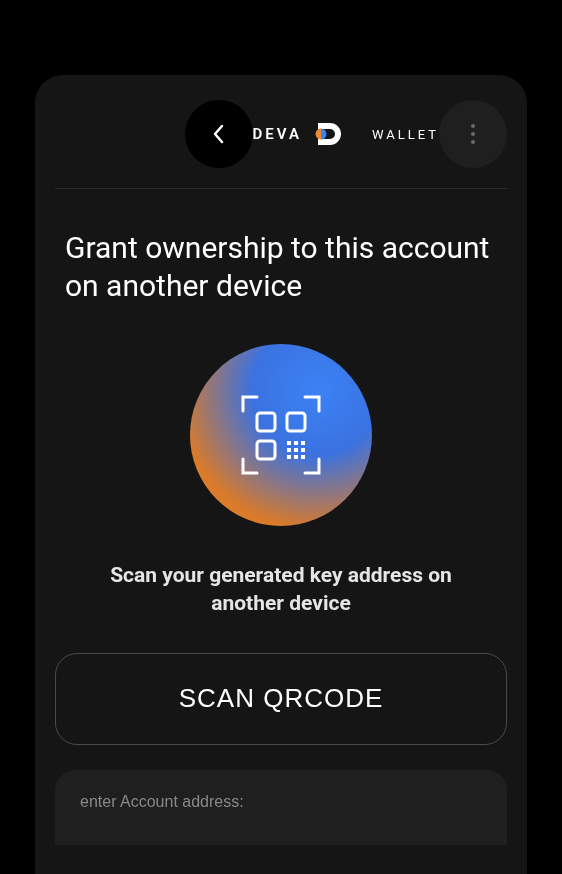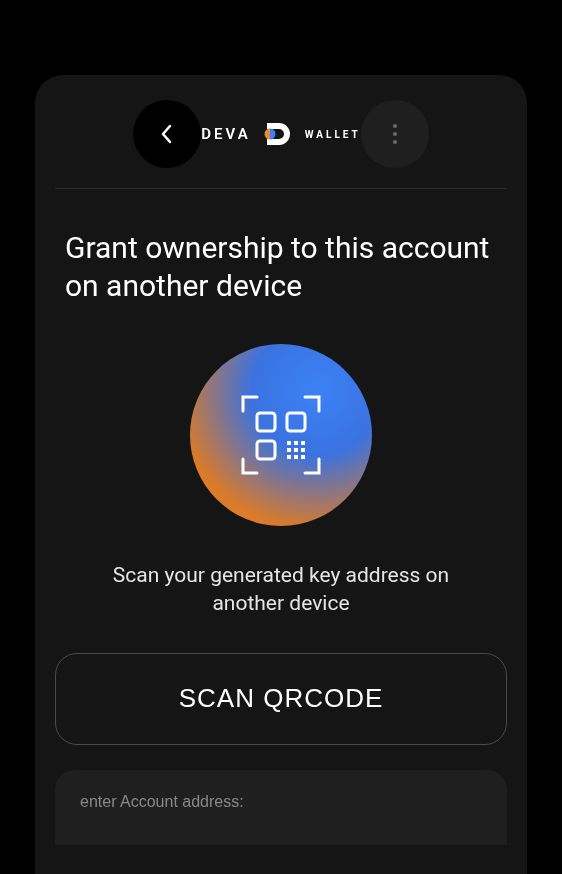--- a/index.html
+++ b/index.html
@@ -23,21 +23,21 @@
       right: 35px;
       bottom: 0;
       background: #151515;
       border-radius: 28px 28px 0 0;
       padding: 25px 20px 0 20px;
     }
 
     .header {
       display: flex;
       align-items: center;
-      justify-content: center;
+      justify-content: flex-end;
       padding-bottom: 20px;
       border-bottom: 1px solid #2a2a2a;
       margin-bottom: 40px;
     }
 
     .back-button {
       width: 68px;
       height: 68px;
       border-radius: 50%;
       background: #000000;
@@ -54,24 +54,25 @@
     }
 
     .logo-deva {
       font-size: 15px;
       font-weight: 600;
       letter-spacing: 3px;
       color: #ffffff;
     }
 
     .logo-wallet {
-      font-size: 10px;
-      font-weight: 700;
+      font-size: 13px;
+      font-weight: 400;
       letter-spacing: 3px;
       color: #ffffff;
+      margin-left: 16px;
     }
 
     .more-button {
       width: 68px;
       height: 68px;
       border-radius: 50%;
       background: #1f1f1f;
       display: flex;
       align-items: center;
       justify-content: center;
@@ -93,21 +94,21 @@
       border-radius: 50%;
       background: radial-gradient(circle at 70% 25%, #3b82f6 0%, #3b72e0 35%, #d97a2a 75%, #ea8b30 100%);
       margin: 0 auto 35px auto;
       display: flex;
       align-items: center;
       justify-content: center;
     }
 
     .instruction {
       font-size: 21px;
-      font-weight: 400;
+      font-weight: 700;
       color: #e5e5e5;
       text-align: center;
       line-height: 1.35;
       margin-bottom: 35px;
       padding: 0 20px;
     }
 
     .scan-button {
       width: 100%;
       height: 92px;

